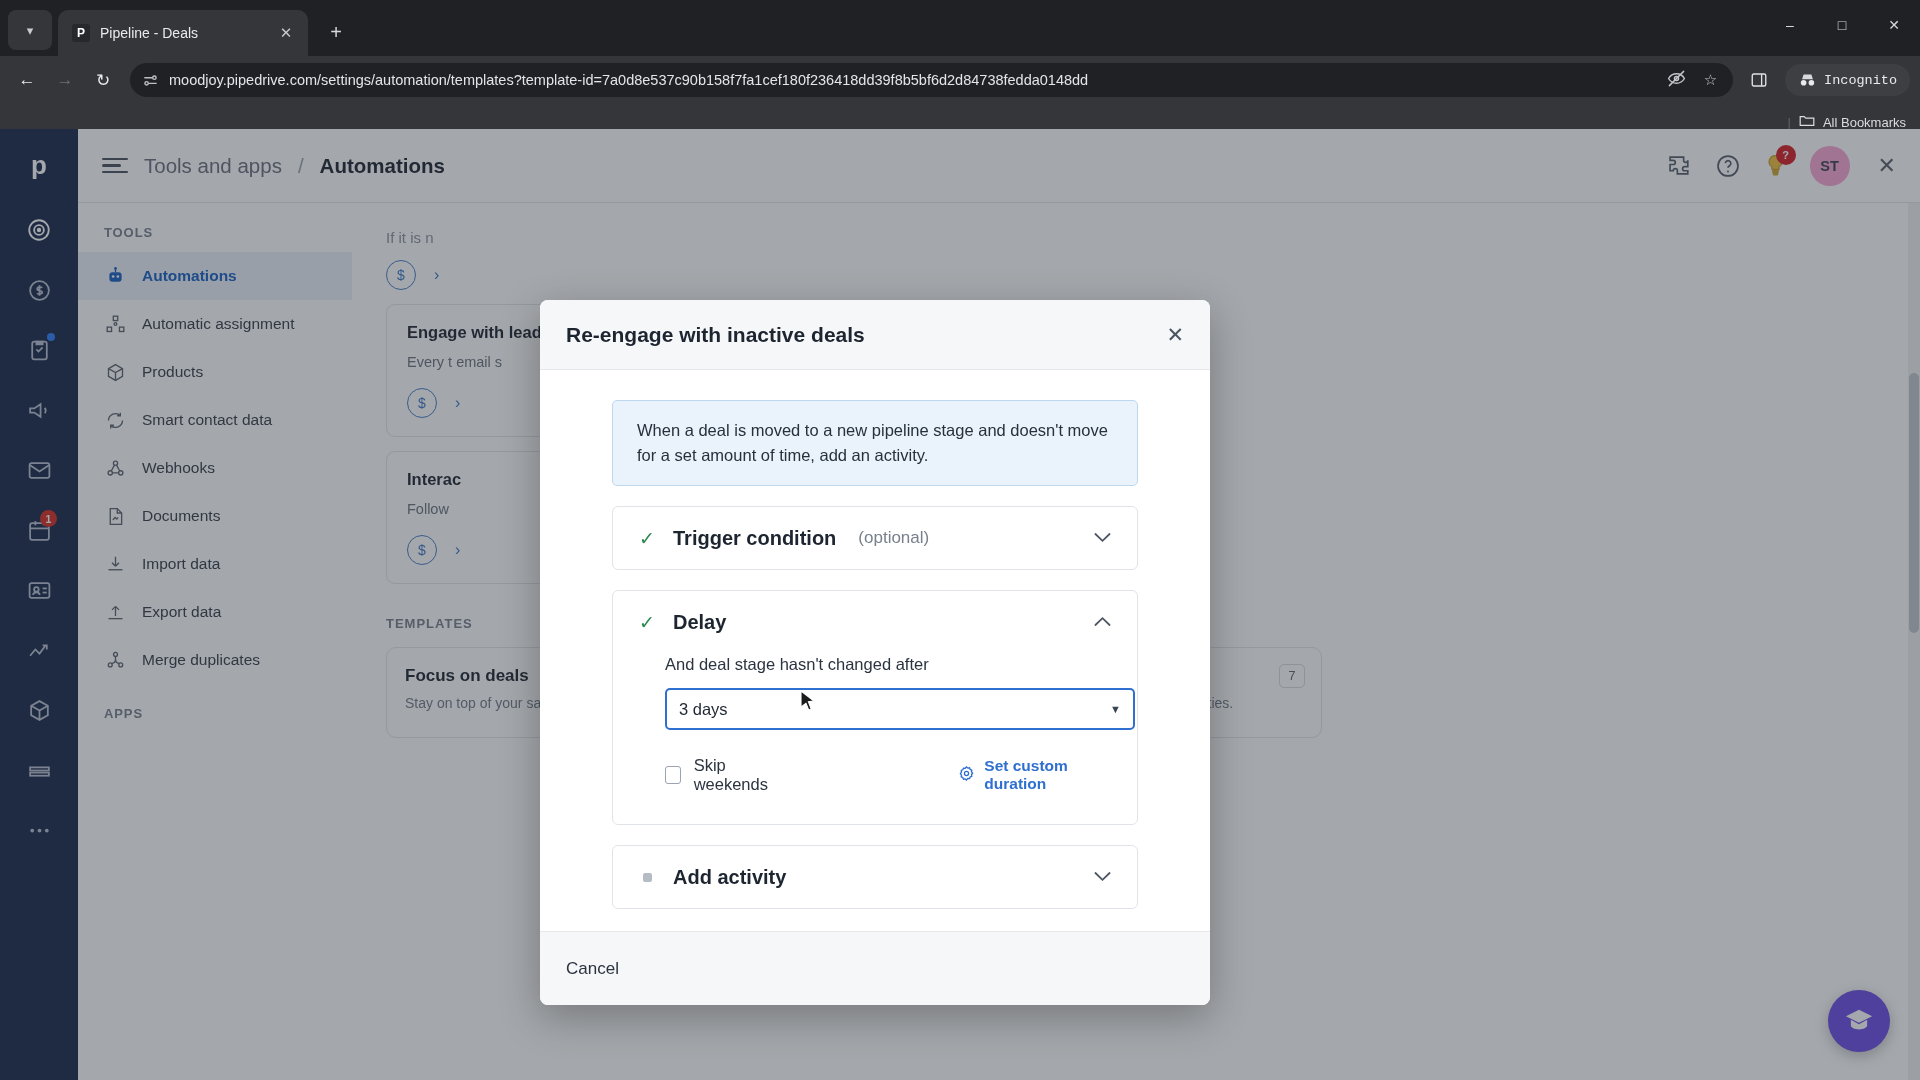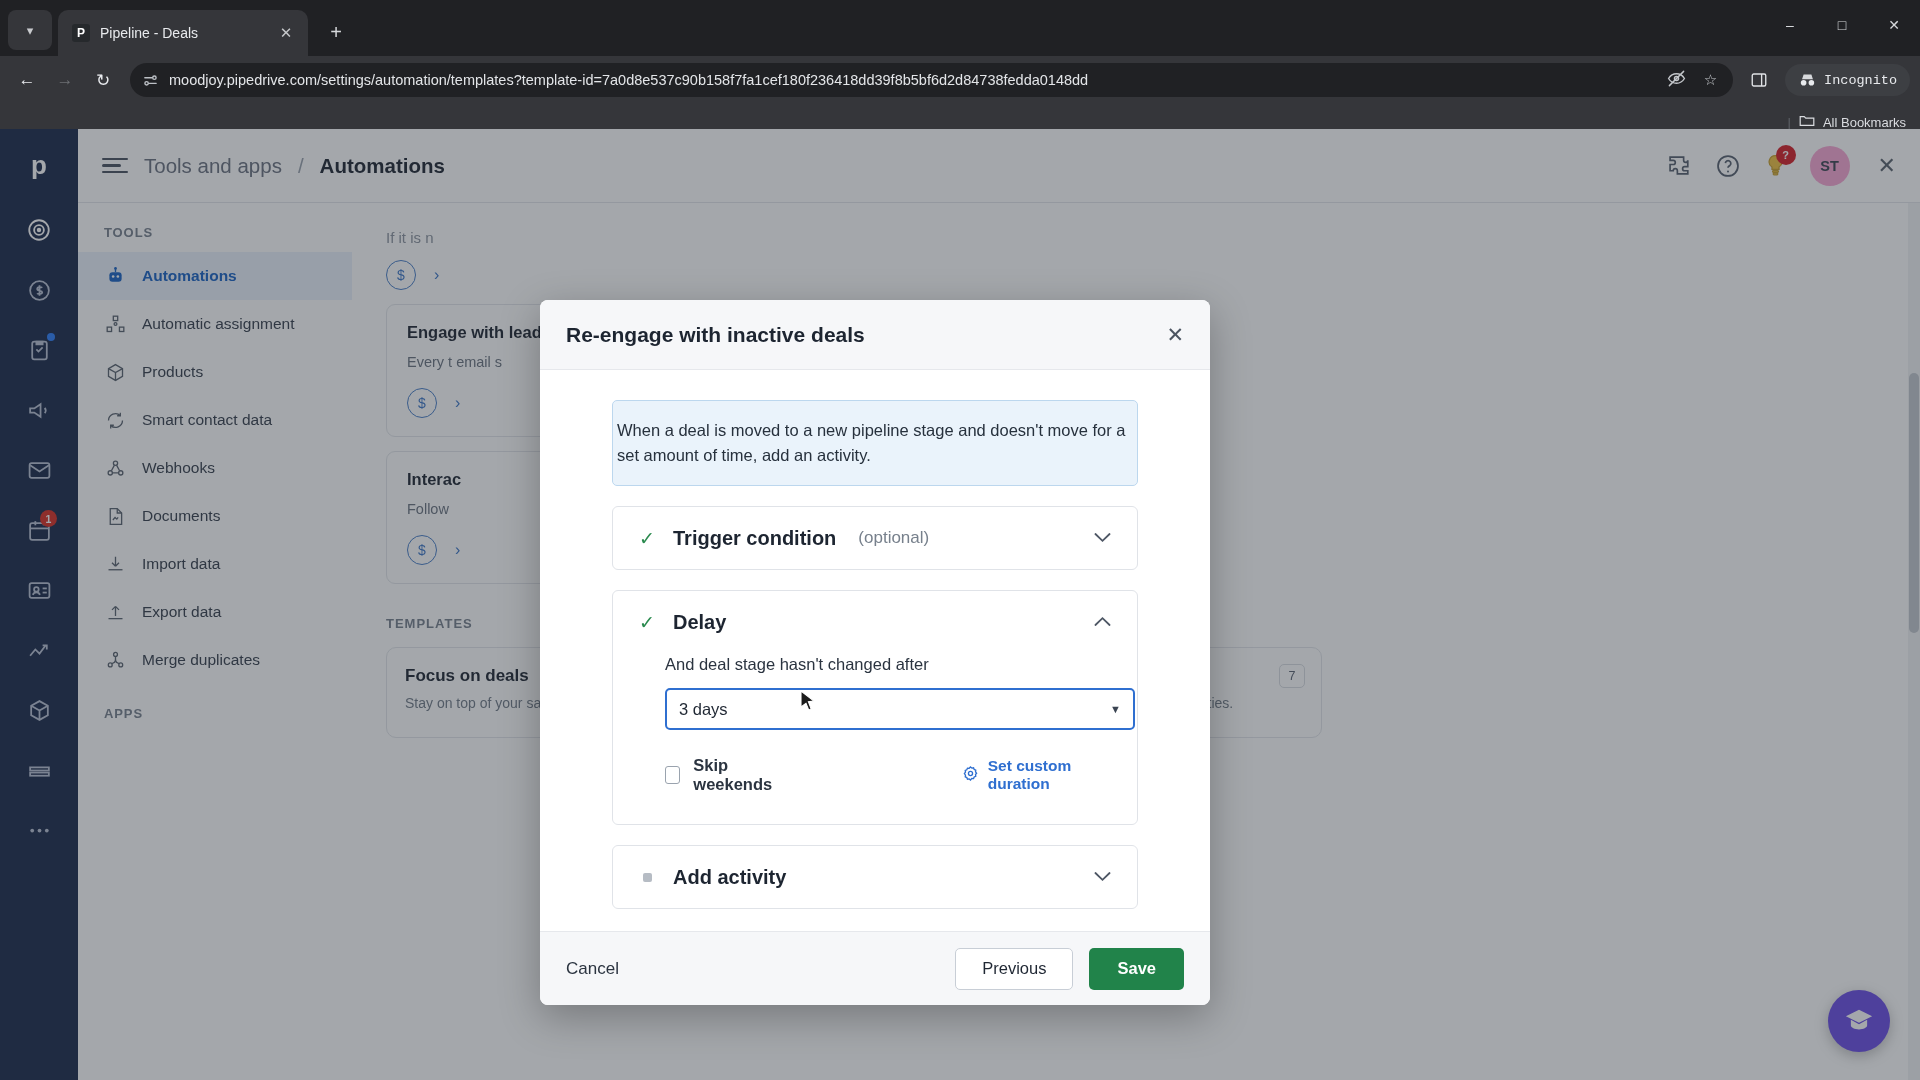--- a/index.html
+++ b/index.html
@@ -231,21 +231,21 @@
     height: 70px; background: #f6f7f9; border-bottom: 1px solid #e6e8ec;
     display: flex; align-items: center; padding: 0 26px;
   }
   .modal-title { font-size: 21px; font-weight: 700; color: #1d2531; }
   .modal-x { margin-left: auto; color: #4b5461; font-size: 21px; }
 
   .modal-body { padding: 30px 72px 22px 72px; background: #fff; }
 
   .info-box {
     background: #eaf3fb; border: 1px solid #bcd7ee; border-radius: 5px;
-    padding: 17px 4px; color: #27313d; font-size: 16.5px; line-height: 1.52;
+    padding: 17px 24px; color: #27313d; font-size: 16.5px; line-height: 1.52;
   }
 
   .section {
     border: 1px solid #e0e3e8; border-radius: 6px; margin-top: 20px; background: #fff;
   }
   .section-head {
     height: 62px; display: flex; align-items: center; padding: 0 26px; gap: 16px;
   }
   .sec-check { color: #2a8a4e; font-size: 19px; width: 18px; line-height: 1; }
   .sec-dot {
@@ -262,21 +262,21 @@
     display: flex; align-items: center; padding: 0 12px;
     font-size: 16.5px; color: #1f2733; background: #fff;
   }
   .select-caret { margin-left: auto; color: #3a4452; font-size: 11px; }
 
   .opts-row { display: flex; align-items: center; margin-top: 26px; }
   .chk-wrap { display: flex; align-items: center; gap: 13px; }
   .chk-box {
     width: 18px; height: 18px; border: 1.6px solid #9aa3ae; border-radius: 3px; background: #fff;
   }
-  .chk-label { font-size: 16.5px; color: #2b3440; font-weight: bold; }
+  .chk-label { font-size: 16.5px; color: #2b3440; }
   .custom-dur {
     margin-left: 170px; display: flex; align-items: center; gap: 9px;
     color: #2f6fd0; font-size: 15.5px; font-weight: 600;
   }
 
   .modal-foot {
     height: 74px; background: #f6f7f9; border-top: 1px solid #e6e8ec;
     display: flex; align-items: center; padding: 0 26px;
   }
   .btn-cancel { font-size: 17px; color: #2b3440; }
@@ -727,24 +727,20 @@
               <svg width="17" height="11" viewBox="0 0 18 11" fill="none" stroke="#4e5765" stroke-width="1.9" stroke-linecap="round">
                 <path d="M1.5 1.8L9 9 16.5 1.8"></path>
               </svg>
             </span>
           </div>
         </div>
       </div>
 
       <div class="modal-foot">
         <div class="btn-cancel">Cancel</div>
-        <div class="foot-right">
-          <div class="btn-prev">Previous</div>
-          <div class="btn-save">Save</div>
-        </div>
       </div>
     </div>
 
     <div class="cursor">
       <svg width="18" height="24" viewBox="0 0 18 24">
         <path d="M1 1l13 10-5.6.7L11.2 19 8.7 20 6 13.3 1 17z" fill="#1b1b1b" stroke="#fff" stroke-width="1.1"></path>
       </svg>
     </div>
 
   </div>

